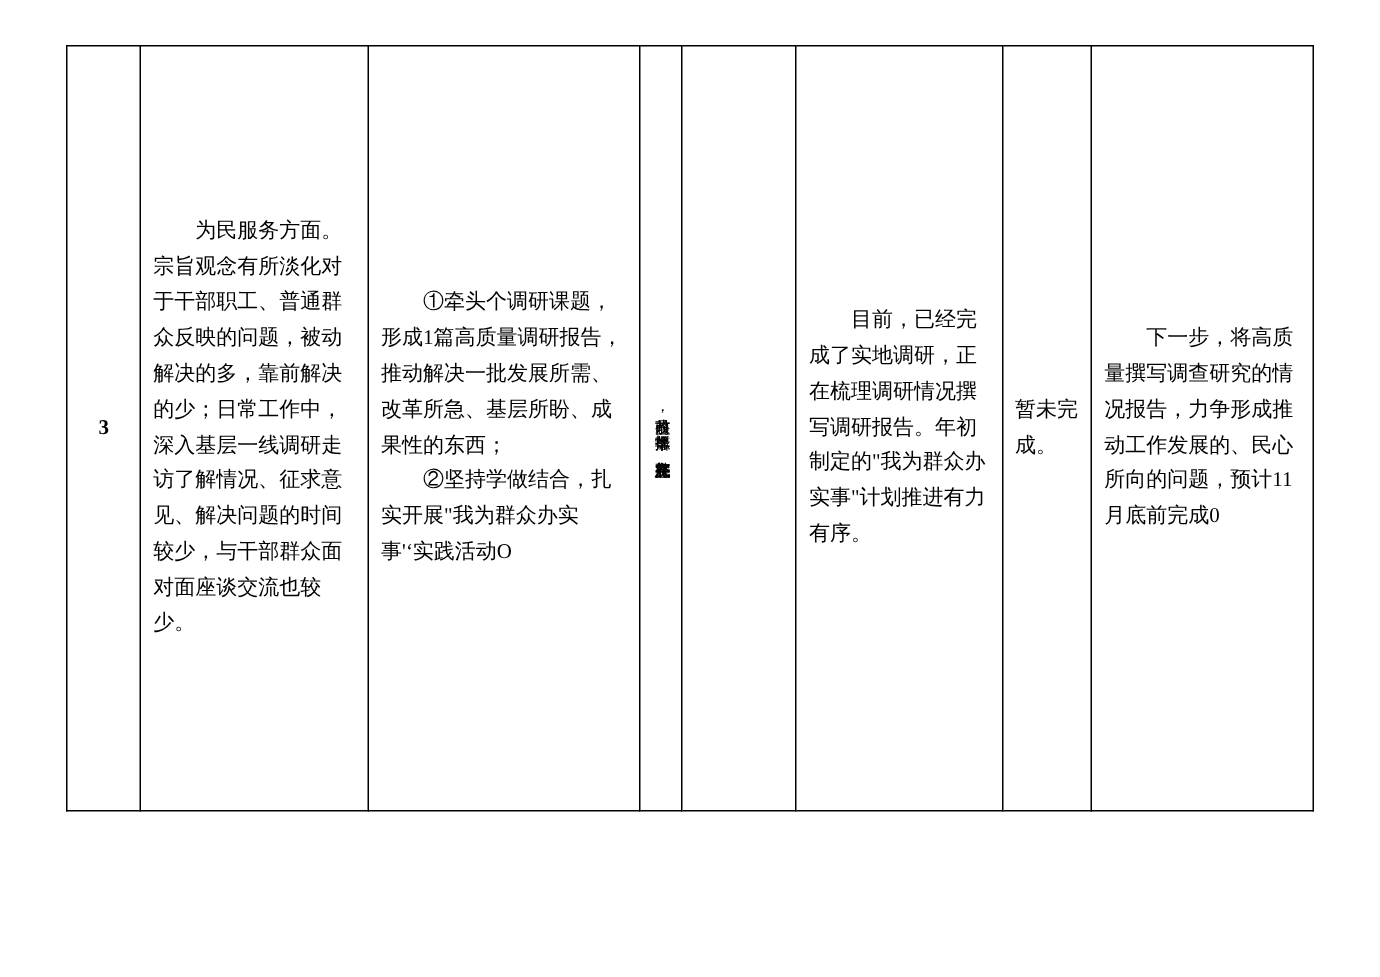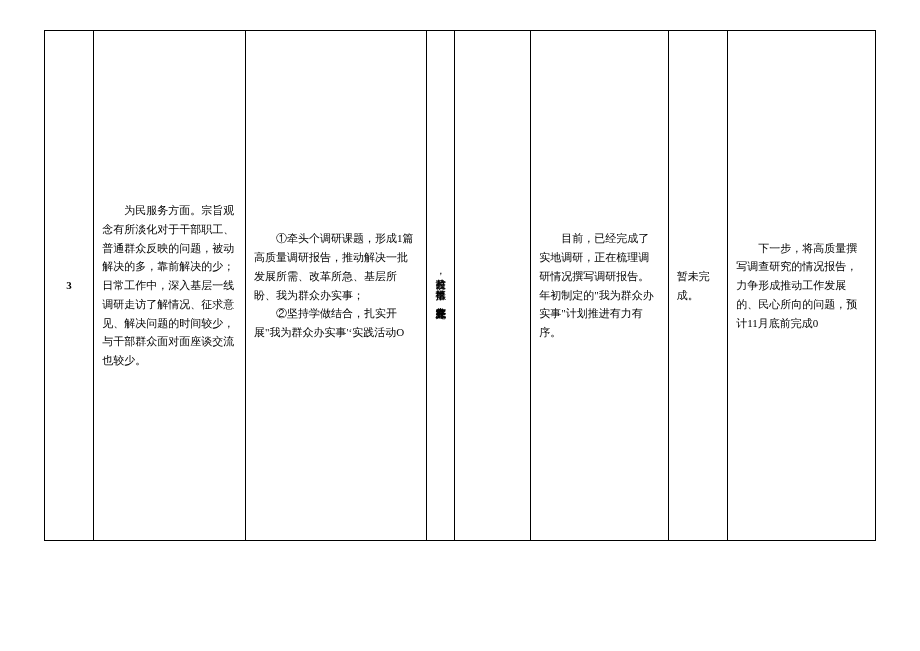--- a/index.html
+++ b/index.html
@@ -15,21 +15,21 @@
     table {
       border-collapse: collapse;
       width: 100%;
       table-layout: fixed;
     }
     td {
       border: 1px solid #000;
       vertical-align: middle;
       height: 510px;
       padding: 4px 8px;
-      font-size: 11px;
+      font-size: 14px;
       line-height: 1.7;
       color: #000;
       word-break: break-all;
     }
     .col-index {
       width: 48px;
       text-align: center;
       font-weight: bold;
     }
     .col-problem {
@@ -66,21 +66,21 @@
 <table>
   <tbody>
       <tr>
     <td class="col-index">
       <span>3</span>
     </td>
     <td class="col-problem">
       <div>　　为民服务方面。宗旨观念有所淡化对于干部职工、普通群众反映的问题，被动解决的多，靠前解决的少；日常工作中，深入基层一线调研走访了解情况、征求意见、解决问题的时间较少，与干部群众面对面座谈交流也较少。</div>
     </td>
     <td class="col-measure">
-      <div>　　①牵头个调研课题，形成1篇高质量调研报告，推动解决一批发展所需、改革所急、基层所盼、我为群众办实事；</div>
+      <div>　　①牵头个调研课题，形成1篇高质量调研报告，推动解决一批发展所需、改革所急、基层所盼、成果性的东西；</div>
       <div>　　②坚持学做结合，扎实开展"我为群众办实事'‘实践活动O</div>
     </td>
     <td class="col-vertical">
       <div>月前整改，抓常落毕。U底整完并好态实</div>
     </td>
     <td class="col-progress-blank"></td>
     <td class="col-progress">
       <div>　　目前，已经完成了实地调研，正在梳理调研情况撰写调研报告。年初制定的"我为群众办实事"计划推进有力有序。</div>
     </td>
     <td class="col-status">

